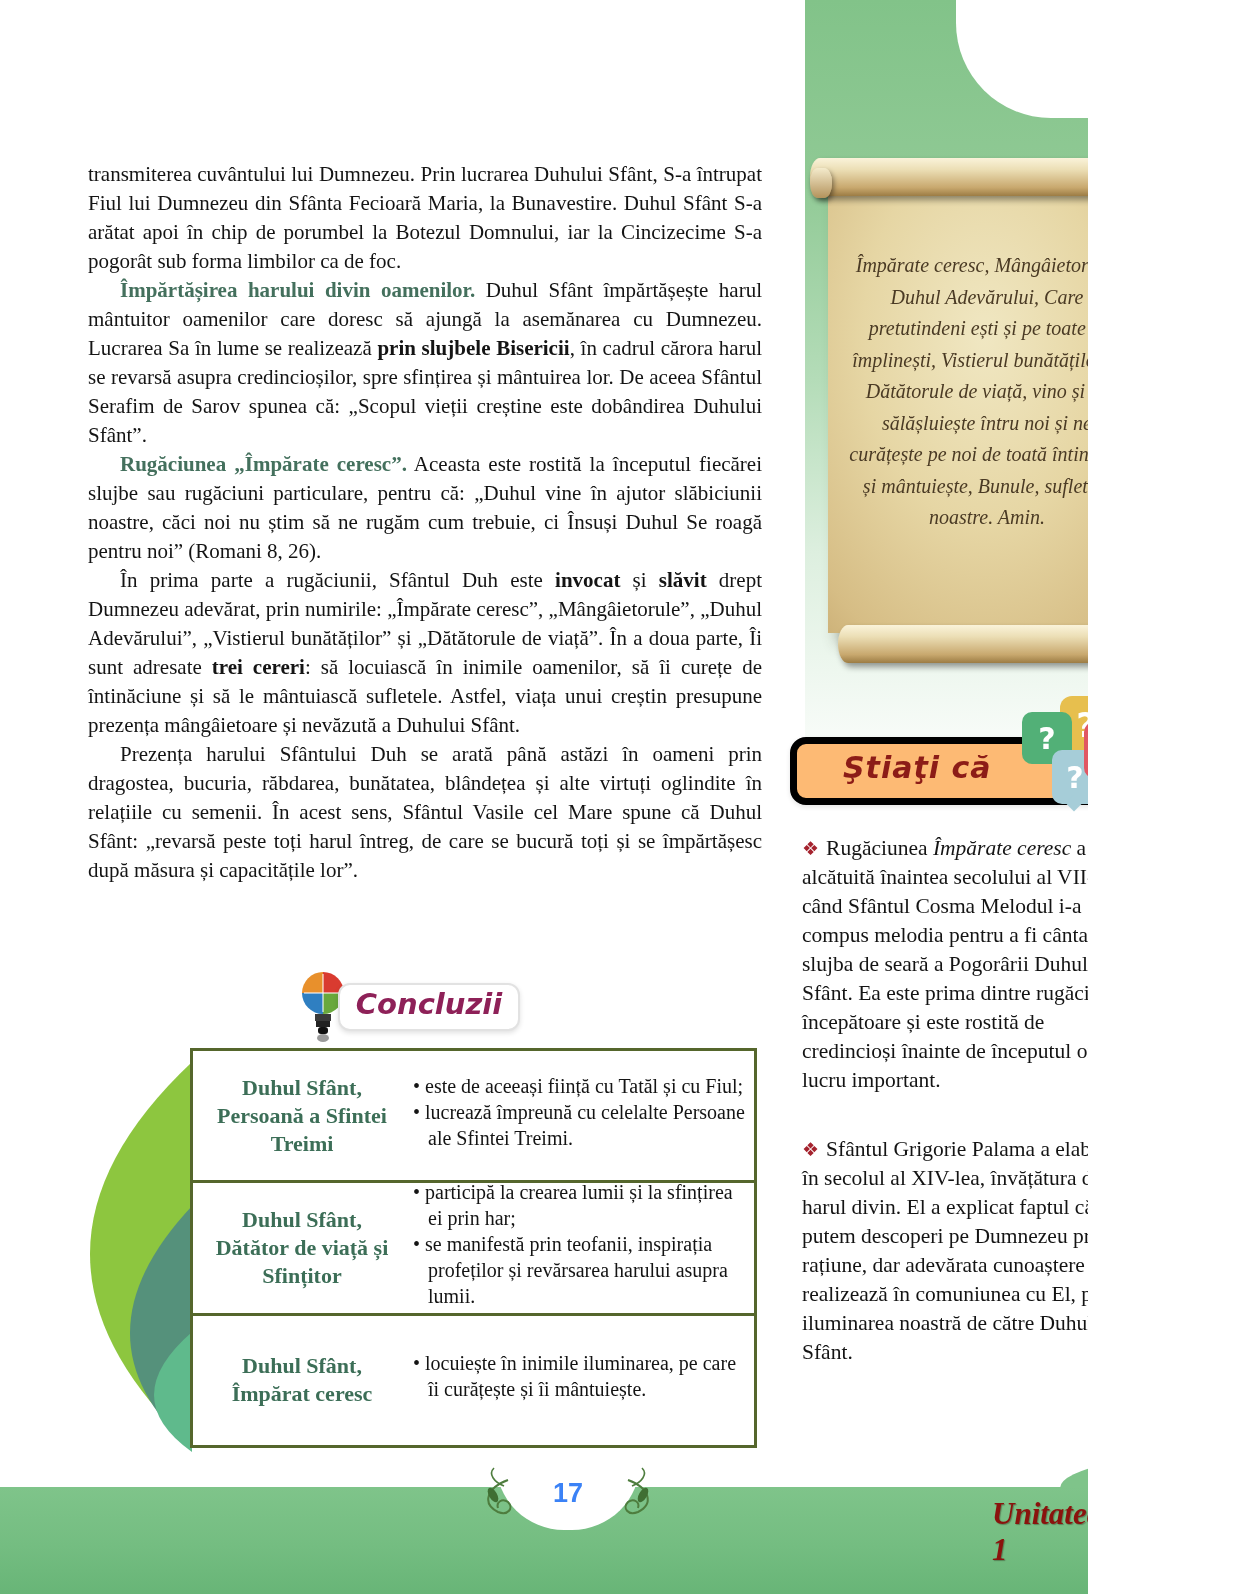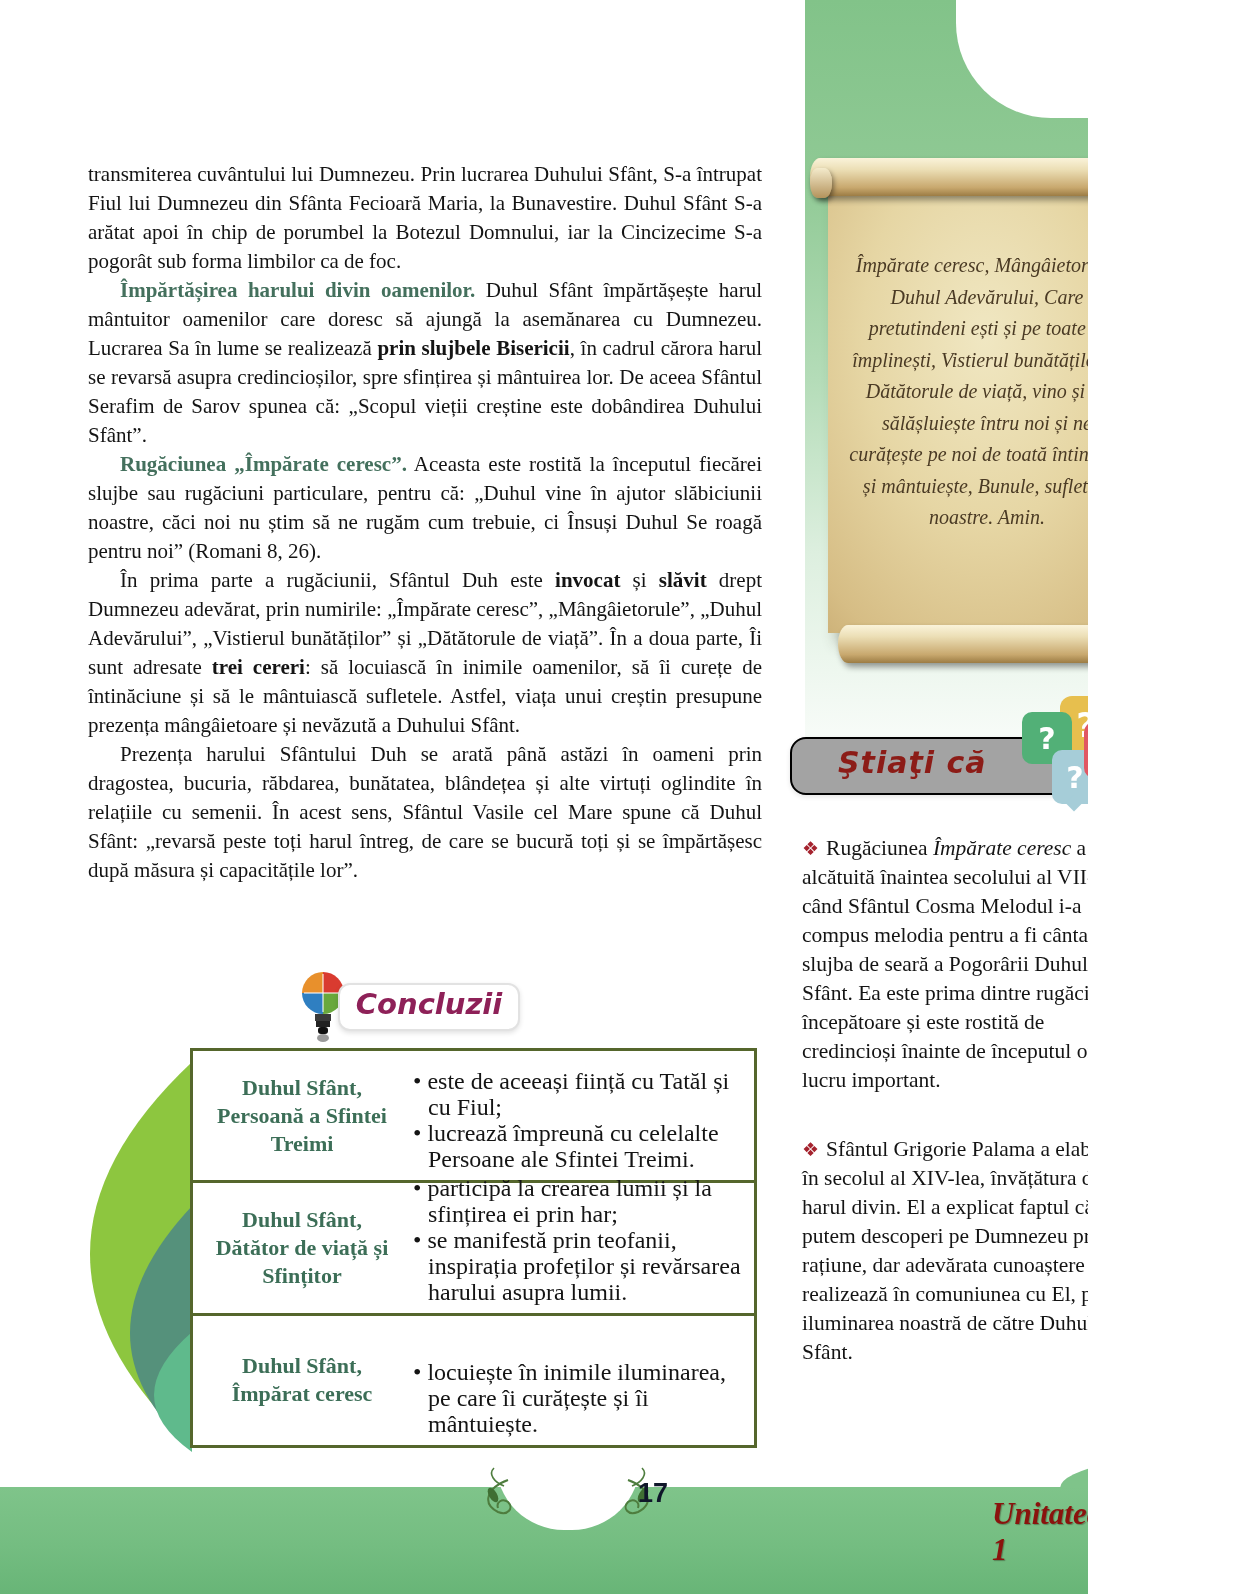--- a/index.html
+++ b/index.html
@@ -32,22 +32,22 @@
   .roll-top{left:4px;top:0;width:340px;}
   .roll-bottom{left:32px;bottom:0;width:326px;}
   .knob{position:absolute;width:22px;height:30px;border-radius:8px/14px;
     background:linear-gradient(180deg,#f4ebcc,#b4935c);box-shadow:2px 3px 5px rgba(0,0,0,.4);}
   .knob-left{left:0;top:10px;}
   .knob-right{right:0;bottom:4px;}
   .prayer{position:absolute;left:38px;top:92px;width:286px;text-align:center;
     font-style:italic;font-size:20px;line-height:31.5px;color:#4a3a24;}
 
   
-  .dyk-box{position:absolute;left:790px;top:737px;width:366px;height:54px;background:#a3a3a3;
-    border:2px solid #000000;border-radius:16px;box-shadow:0 2px 5px rgba(0,0,0,.10);}
+  .dyk-box{position:absolute;left:790px;top:737px;width:366px;height:54px;background:#fdba74;
+    border:7px solid #000000;border-radius:16px;box-shadow:0 2px 5px rgba(0,0,0,.10);}
   .dyk-title{position:absolute;left:46px;top:6px;color:#8c1c17;font-size:30px;font-weight:bold;
     font-style:italic;font-family:"DejaVu Sans",sans-serif;letter-spacing:1px;}
   .bubbles{position:absolute;left:1022px;top:696px;width:114px;height:122px;}
   .bubble{position:absolute;display:flex;align-items:center;justify-content:center;
     color:#fff;font-family:"DejaVu Sans",sans-serif;font-weight:bold;}
   .bubble:after{content:"";position:absolute;width:12px;height:12px;transform:rotate(45deg);
     background:inherit;bottom:-5px;}
   .b-yellow{left:38px;top:0;width:52px;height:58px;border-radius:12px;background:#e7bf4e;font-size:34px;z-index:1;}
   .b-yellow:after{right:8px;}
   .b-green{left:0;top:16px;width:50px;height:52px;border-radius:10px;background:#52b077;font-size:30px;z-index:2;}
@@ -69,38 +69,38 @@
     font-size:29px;font-weight:bold;font-style:italic;font-family:"DejaVu Sans",sans-serif;}
   .bulb{position:absolute;left:300px;top:970px;}
 
   
   .concl-table{position:absolute;left:190px;top:1048px;width:567px;height:400px;background:#fff;
     border:3px solid #55662c;display:flex;flex-direction:column;box-sizing:border-box;}
   .t-row{flex:1;display:flex;min-height:0;}
   .t-row + .t-row{border-top:3px solid #55662c;}
   .t-head{width:218px;display:flex;align-items:center;justify-content:center;text-align:center;
     color:#3c6e57;font-weight:bold;font-size:22px;line-height:28px;padding:0 10px;box-sizing:border-box;}
-  .t-body{flex:1;display:flex;align-items:flex-end;padding:0 6px 8px 2px;font-size:24px;line-height:26px;}
+  .t-body{flex:1;display:flex;align-items:center;padding:0 6px 8px 2px;font-size:20px;line-height:26px;}
   .t-body ul{margin:0;padding:0;list-style:none;}
   .t-body li{padding-left:15px;text-indent:-15px;}
   .t-body li:before{content:"• ";}
 
   .leaves{position:absolute;left:88px;top:1058px;}
 
   
   .footer-band{position:absolute;left:0;top:1487px;width:1240px;height:107px;
     background:linear-gradient(180deg,#7fc48a 0%,#74bd81 55%,#68b577 100%);}
   .footer-swoosh{position:absolute;left:1060px;top:1452px;width:180px;height:36px;background:#7fc48a;
     border-top-left-radius:180px 36px;}
   .unit-label{position:absolute;left:992px;top:1496px;color:#8a130d;font-size:31px;font-weight:bold;
     font-style:italic;text-shadow:1px 1px 1px rgba(40,20,10,.35);}
   .cartouche{position:absolute;left:468px;top:1452px;width:200px;height:86px;}
   .cart-bg{position:absolute;left:28px;top:0;width:144px;height:78px;background:#fff;
     border-radius:22% 22% 50% 50% / 14% 14% 92% 92%;}
-  .page-num{position:absolute;left:0;width:100%;top:26px;text-align:right;color:#0f172a;
+  .page-num{position:absolute;left:0;width:100%;top:26px;text-align:center;color:#3b82f6;
     font-family:"Liberation Sans",sans-serif;font-weight:bold;font-size:27px;}
 </style>
 </head>
 <body>
 
 <div id="page">
 
   <div class="green-panel"></div>
   <div class="corner-notch"></div>
 

